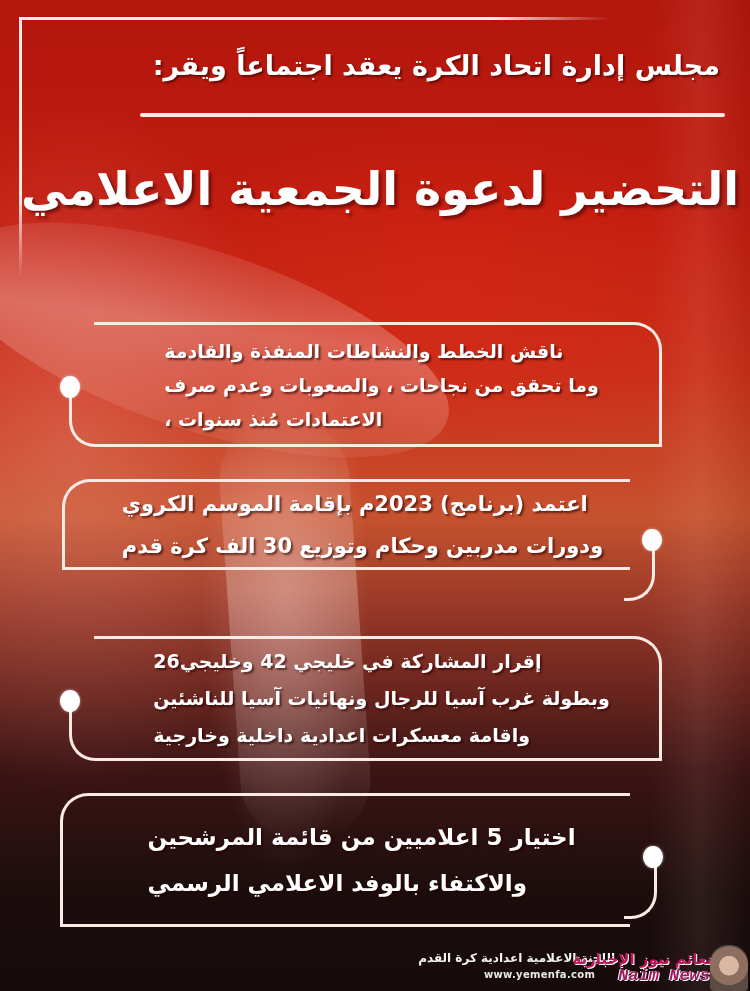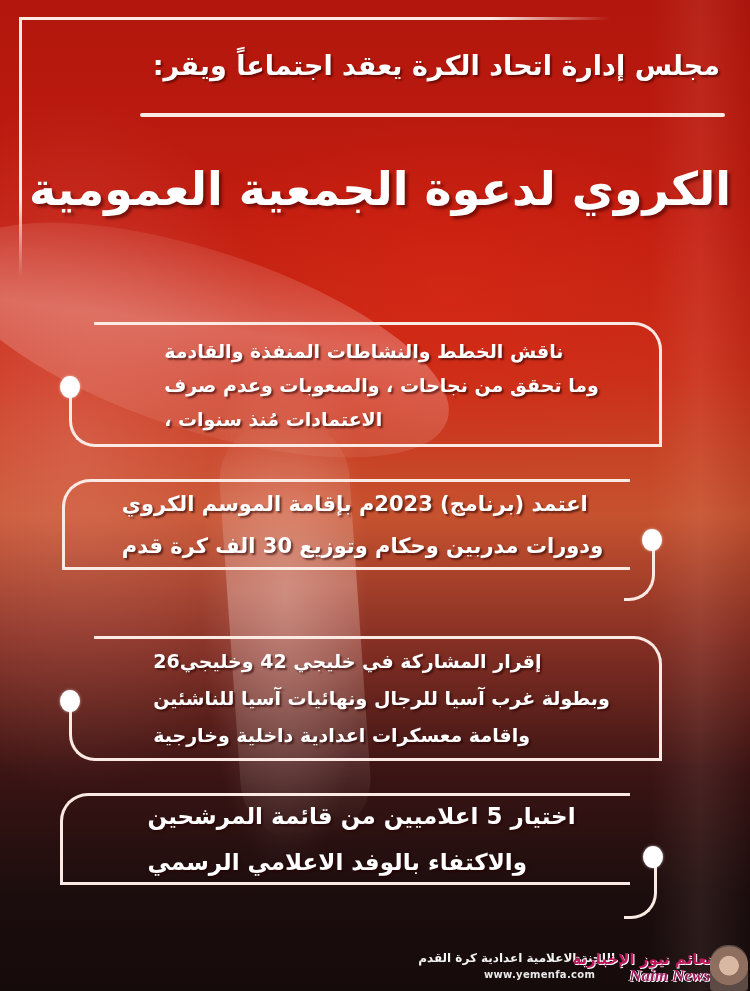--- a/index.html
+++ b/index.html
@@ -84,42 +84,42 @@
       position: absolute; left: 484px; top: 969px;
       font-size: 10px; font-weight: bold; color: #e9e9e9; letter-spacing: 0.3px;
     }
     .logo-ar {
       position: absolute; right: 38px; top: 950px;
       direction: rtl; font-size: 15px; font-weight: bold; color: #be185d;
       text-shadow: 1px 1px 0 #ffffff;
     }
     .logo-en {
       position: absolute; right: 40px; top: 966px;
-      font-family: Liberation Serif, serif; font-size: 17px; font-weight: bold; font-style: italic;
+      font-family: Liberation Mono, monospace; font-size: 17px; font-weight: bold; font-style: italic;
       color: #9d1a5f; text-shadow: 1px 1px 0 #ffffff, -1px 0 0 #ffffff;
     }
     .avatar {
       position: absolute; right: 2px; top: 945px; width: 38px; height: 46px;
       border-radius: 18px 18px 4px 4px;
       background: radial-gradient(circle at 50% 45%, #d9b8a3 0 30%, #8e6f5f 32% 60%, #5c4b45 62%);
     }
   </style>
 </head>
 <body>
 
 <div class="sheen"></div>
 <div class="beam"></div>
 <div class="right-shade"></div>
 
 <div class="frame-top"></div>
 <div class="frame-left"></div>
 
 <div class="headline">مجلس إدارة اتحاد الكرة يعقد اجتماعاً ويقر:</div>
 <div class="rule"></div>
-<div class="title">الكروي لدعوة الجمعية العمومية</div>
+<div class="title">التحضير لدعوة الجمعية الاعلامي</div>
 
 <div class="box tr" style="left:94px; top:322px; width:568px; height:125px; border-bottom-left-radius:0;">
   <div class="box-text" style="font-size:19px; line-height:34px; margin-left:10px;">ناقش الخطط والنشاطات المنفذة والقادمة
 وما تحقق من نجاحات ، والصعوبات وعدم صرف
 الاعتمادات مُنذ سنوات ،</div>
 </div>
 <div class="connector left" style="left:69px; top:394px; width:30px; height:53px;"></div>
 <div class="bullet" style="left:60px; top:376px;"></div>
 
 <div class="box tl" style="left:62px; top:479px; width:568px; height:91px;">
@@ -130,21 +130,21 @@
 <div class="bullet" style="left:642px; top:529px;"></div>
 
 <div class="box tr" style="left:94px; top:636px; width:568px; height:125px;">
   <div class="box-text" style="font-size:19px; line-height:37px; margin-left:10px;">إقرار المشاركة في خليجي 42 وخليجي26
 وبطولة غرب آسيا للرجال ونهائيات آسيا للناشئين
 واقامة معسكرات اعدادية داخلية وخارجية</div>
 </div>
 <div class="connector left" style="left:69px; top:708px; width:30px; height:53px;"></div>
 <div class="bullet" style="left:60px; top:690px;"></div>
 
-<div class="box tl" style="left:60px; top:793px; width:570px; height:92px;">
+<div class="box tl" style="left:60px; top:793px; width:570px; height:134px;">
   <div class="box-text" style="font-size:23px; line-height:46px; margin-right:-30px;">اختيار 5 اعلاميين من قائمة المرشحين
 والاكتفاء بالوفد الاعلامي الرسمي</div>
 </div>
 <div class="connector right" style="left:624px; top:865px; width:33px; height:54px;"></div>
 <div class="bullet" style="left:643px; top:846px;"></div>
 
 <div class="footer-org">اللجنة الاعلامية اعدادية كرة القدم</div>
 <div class="footer-url">www.yemenfa.com</div>
 
 <div class="logo-ar">نعائم نيوز الإخبارية</div>

